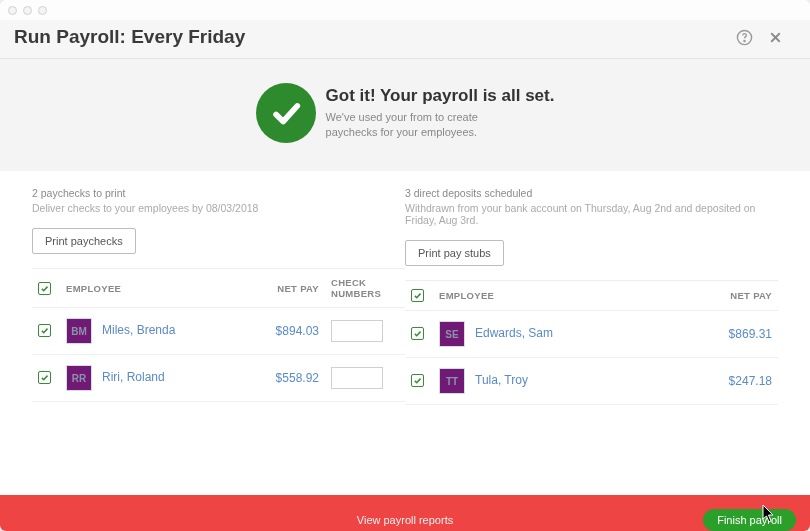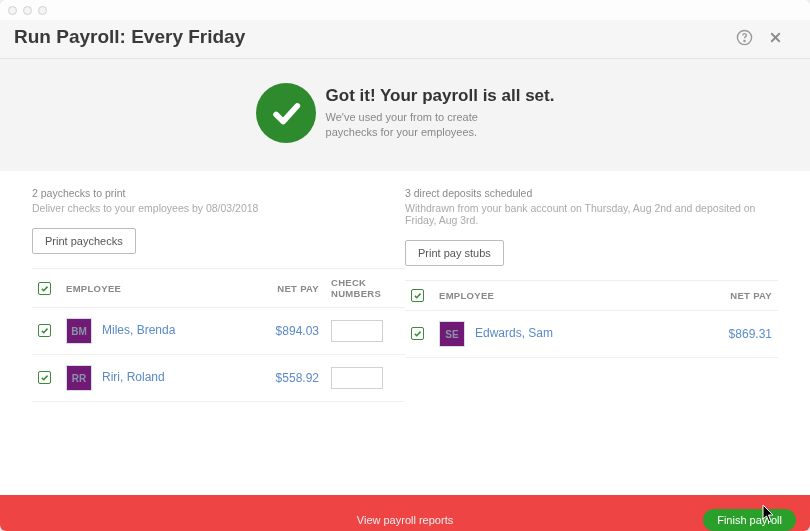--- a/index.html
+++ b/index.html
@@ -300,20 +300,29 @@
         <tbody>
           <tr>
             <td><span class="chk">
                   <svg viewBox="0 0 24 24" stroke="#3a8a3a" stroke-width="4" fill="none">
                     <polyline points="5 13 10 18 20 7"></polyline>
                   </svg>
                 </span></td>
             <td><span class="avatar">SE</span><span class="emp-name">Edwards, Sam</span></td>
             <td class="right"><span class="netpay">$869.31</span></td>
           </tr>
+          <tr>
+            <td><span class="chk">
+                  <svg viewBox="0 0 24 24" stroke="#3a8a3a" stroke-width="4" fill="none">
+                    <polyline points="5 13 10 18 20 7"></polyline>
+                  </svg>
+                </span></td>
+            <td><span class="avatar">TT</span><span class="emp-name">Tula, Troy</span></td>
+            <td class="right"><span class="netpay">$247.18</span></td>
+          </tr>
         </tbody>
       </table>
     </div>
 
   </div>
 
   <div class="footer">
     <div class="footer-wrap">
       <span class="footer-link footer-center">View payroll reports</span>
       <button class="finish-btn">Finish payroll</button>

